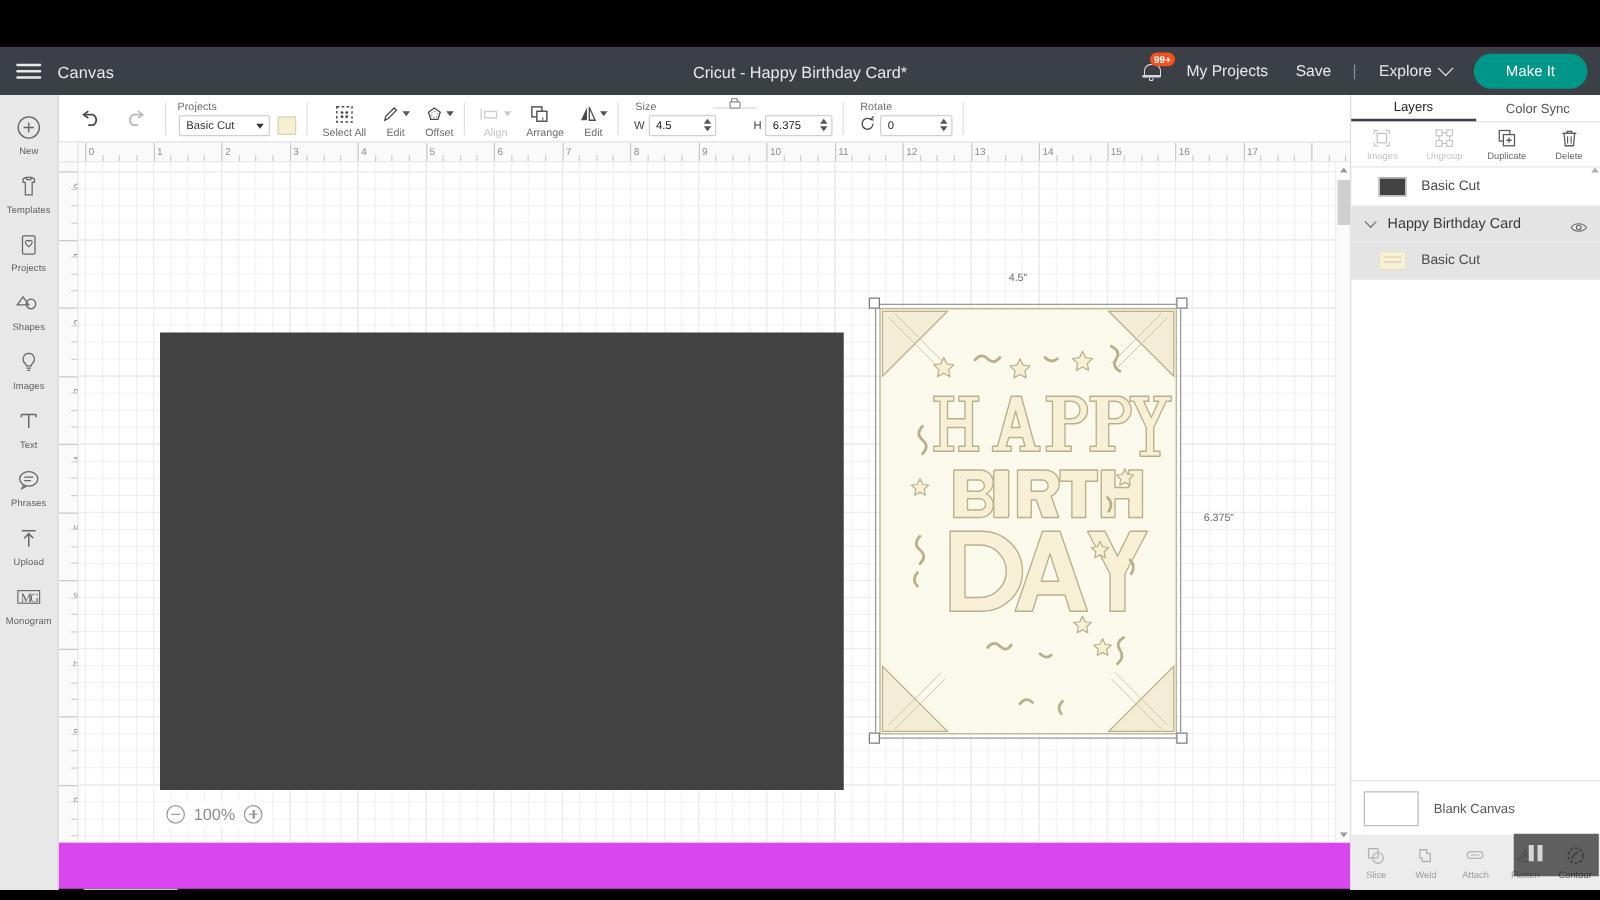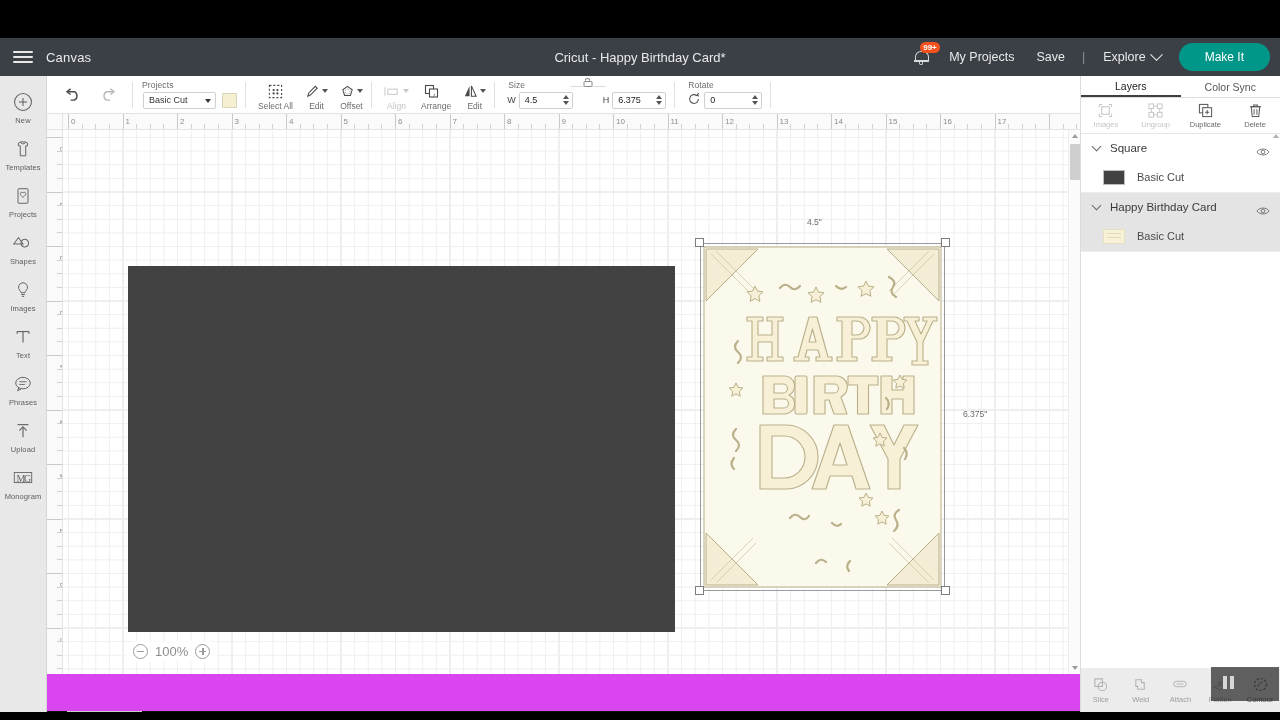--- a/index.html
+++ b/index.html
@@ -788,30 +788,20 @@
         </div>
         <div class="cap">Delete</div>
       </div>
     </div>
 
     <div class="rpanel-scroll">
         <div class="arr"></div>
       </div>
 
     <div class="layer-group">
-      <div class="layer-head">
-        <span class="chev"></span>
-        <span class="layer-name">Square</span>
-        <span class="eye">
-          <svg width="14" height="10" viewBox="0 0 16 11">
-              <path d="M1 5.5 C4 1 12 1 15 5.5 C12 10 4 10 1 5.5 Z" fill="none" stroke="#6a6a6a" stroke-width="1"></path>
-              <circle cx="8" cy="5.5" r="2.1" fill="none" stroke="#6a6a6a" stroke-width="1"></circle>
-            </svg>
-        </span>
-      </div>
       <div class="layer-row">
         <span class="chip" style="background:#424242;"></span>
         <span class="row-label">Basic Cut</span>
       </div>
     </div>
 
     <div class="layer-group">
       <div class="layer-head sel">
         <span class="chev"></span>
         <span class="layer-name">Happy Birthday Card</span>
@@ -821,20 +811,24 @@
               <circle cx="8" cy="5.5" r="2.1" fill="none" stroke="#6a6a6a" stroke-width="1"></circle>
             </svg>
         </span>
       </div>
       <div class="layer-row sel">
         <span class="chip card"></span>
         <span class="row-label">Basic Cut</span>
       </div>
     </div>
 
+    <div class="blank-canvas">
+      <span class="bc-chip"></span>
+      <span class="bc-label">Blank Canvas</span>
+    </div>
 
     <div class="bottom-ops">
       <div class="bop">
         <div class="ic">
           <svg width="15" height="15" viewBox="0 0 16 16">
               <path d="M2 2 h8 v8 h-8 z" fill="none" stroke="#b2b2b2" stroke-width="1.1"></path>
               <circle cx="10" cy="10" r="4.5" fill="none" stroke="#b2b2b2" stroke-width="1.1"></circle>
             </svg>
         </div>
         <div class="cap">Slice</div>

